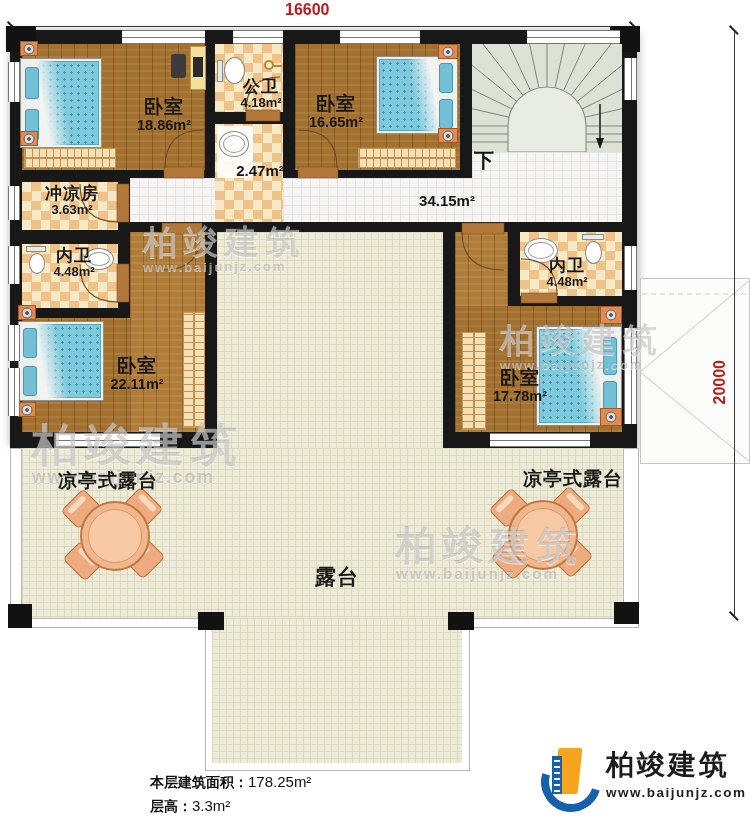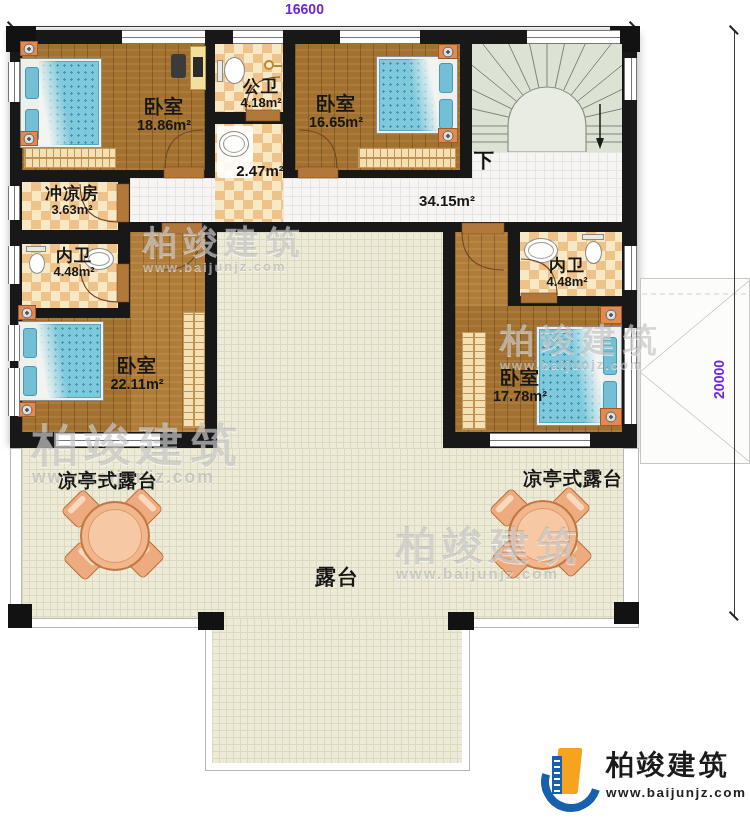--- a/index.html
+++ b/index.html
@@ -81,21 +81,21 @@
   
   .wm{position:absolute;font-weight:bold;color:rgba(112,112,112,0.28);
       text-shadow:0 1px 0 rgba(255,255,255,0.6);line-height:1.05;}
   .wm .wm-t{letter-spacing:7px;}
   .wm .wm-u{font-size:38%;letter-spacing:2px;color:rgba(112,112,112,0.33);}
 
   
   .dimline-h{border-top:1px solid #3a3a3a;}
   .dimline-v{border-left:1px solid #3a3a3a;}
   .tick{width:12px;height:1.5px;background:#222;transform:rotate(45deg);}
-  .dimtext{font-size:14px;font-weight:bold;color:#6d28d9;}
+  .dimtext{font-size:16px;font-weight:bold;color:#b91c1c;}
   .dimtext.vert{writing-mode:vertical-rl;transform:rotate(180deg);}
 
   
   .titleblock{position:absolute;left:140px;top:766px;display:flex;align-items:flex-start;}
   .t-cn{font-size:30px;font-weight:bold;letter-spacing:1px;color:#111;}
   .t-scale{font-size:28px;font-weight:normal;color:#111;margin-left:2px;}
   .t-underline{height:4px;border-top:2.5px solid #111;border-bottom:2px solid #111;margin-top:2px;}
   .title-info{margin-left:10px;padding-top:4px;font-size:14px;font-weight:bold;color:#111;line-height:1.55;}
   .title-info .num{font-weight:normal;font-size:15px;}
   .logo{position:absolute;left:540px;top:742px;display:flex;align-items:center;}
@@ -383,20 +383,24 @@
     <span class="nm">凉亭式露台</span>
   </div>
   <div class="lbl" style="left:573px;top:479px;">
     <span class="nm">凉亭式露台</span>
   </div>
   <div class="lbl" style="left:337px;top:577px;">
     <span class="nm" style="font-size:21px;">露台</span>
   </div>
 
   <div class="titleblock">
+    <div class="title-info">
+      <div><span>本层建筑面积：</span><span class="num">178.25m²</span></div>
+      <div><span>层高：</span><span class="num">3.3m²</span></div>
+    </div>
   </div>
 
   <div class="logo">
     <div class="logo-icon">
       <div class="swoosh"></div>
       <div class="bld-orange"></div>
       <div class="bld-blue"></div>
     </div>
     <div class="logo-text">
       <div class="logo-name">柏竣建筑</div>

